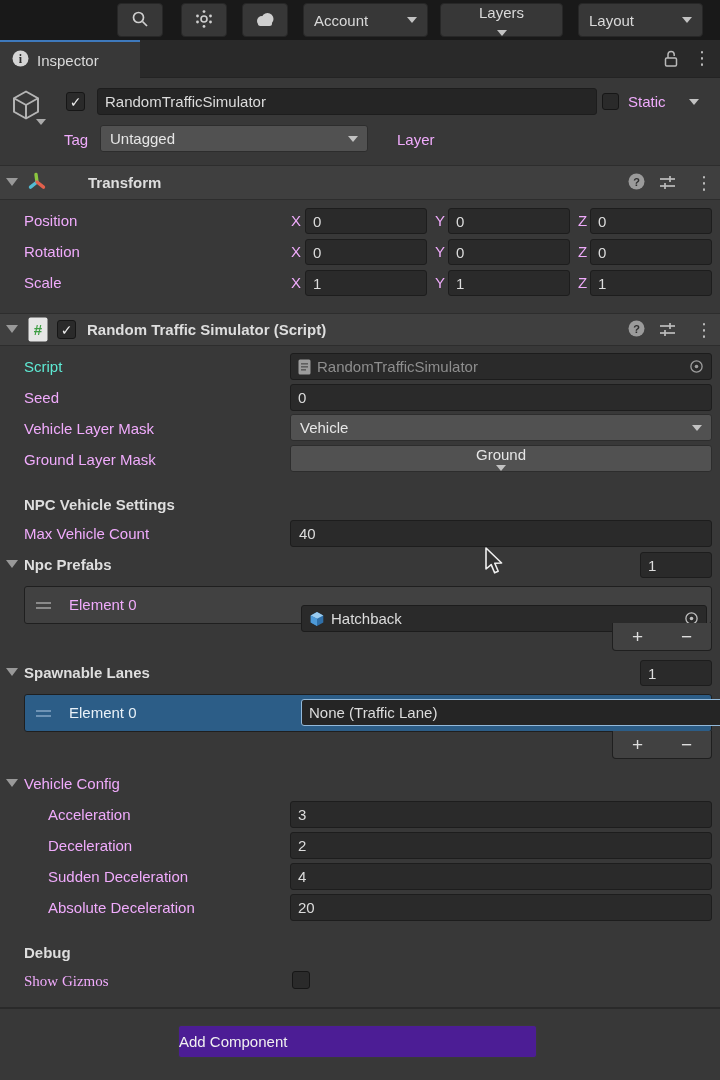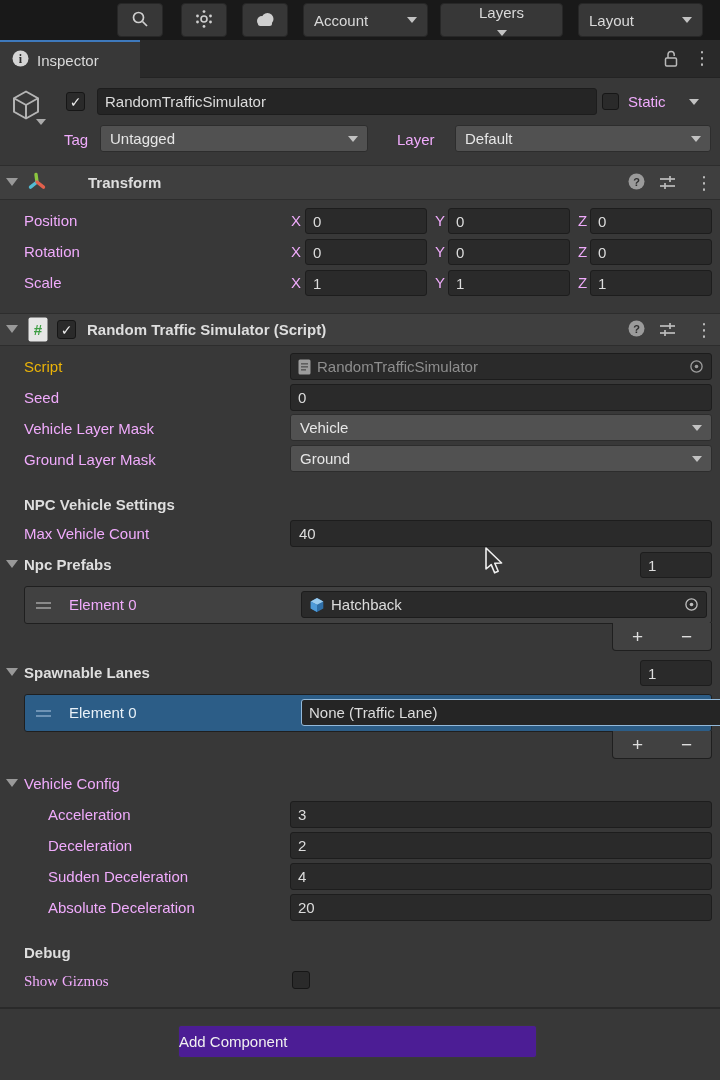--- a/index.html
+++ b/index.html
@@ -11,21 +11,21 @@
   .tbtn{position:absolute;top:3px;height:34px;background:#373737;border:1px solid #272727;
         border-radius:4px;box-sizing:border-box;display:flex;align-items:center;justify-content:center;color:#D9D9D9;}
   .tdrop{justify-content:space-between;padding:0 10px;}
   .tri{width:0;height:0;border-left:5px solid transparent;border-right:5px solid transparent;border-top:6px solid #C2C2C2;}
   
   .tabbar{position:absolute;top:40px;left:0;width:720px;height:38px;background:#292929;border-bottom:1px solid #232323;box-sizing:border-box;}
   .tab{position:absolute;left:0;top:0;width:140px;height:38px;background:#383838;border-top:2px solid #3E79BC;
        box-sizing:border-box;display:flex;align-items:center;gap:8px;padding-left:12px;color:#DADADA;}
   
   .lbl{position:absolute;color:#f0abfc;white-space:nowrap;}
-  .dim{color:#eab308;}
+  .dim{color:#5eead4;}
   .bold{font-weight:bold;color:#DEDEDE;}
   .fld{position:absolute;height:26px;background:#2A2A2A;border:1px solid #1D1D1D;border-radius:3px;
        box-sizing:border-box;display:flex;align-items:center;padding:0 7px;color:#DCDCDC;}
   .dd{position:absolute;height:27px;background:#515151;border:1px solid #2D2D2D;border-radius:3px;
       box-sizing:border-box;display:flex;align-items:center;justify-content:space-between;padding:0 9px;color:#E6E6E6;}
   .checkbox{position:absolute;width:18px;height:18px;background:#2A2A2A;border:1px solid #161616;border-radius:3px;
             box-sizing:border-box;display:flex;align-items:center;justify-content:center;color:#ECECEC;font-size:14px;line-height:1;}
   .fold{position:absolute;width:0;height:0;border-left:6px solid transparent;border-right:6px solid transparent;border-top:8px solid #999;}
   .hdr{position:absolute;left:0;width:720px;background:#3F3F3F;border-top:1px solid #2D2D2D;border-bottom:1px solid #2D2D2D;box-sizing:border-box;}
   .kebab{position:absolute;color:#C2C2C2;font-size:18px;line-height:1;}
@@ -130,24 +130,20 @@
   <div class="checkbox" style="left:602px;top:93px;width:17px;height:17px;"></div>
   <span class="lbl" style="left:628px;top:93px;">Static</span>
   <span class="tri abs" style="left:689px;top:99px;"></span>
 
   <span class="lbl" style="left:64px;top:131px;">Tag</span>
   <div class="dd" style="left:100px;top:125px;width:268px;">
     <span>Untagged</span>
     <span class="tri"></span>
   </div>
   <span class="lbl" style="left:397px;top:131px;">Layer</span>
-  <div class="dd" style="left:455px;top:125px;width:256px;">
-    <span>Default</span>
-    <span class="tri"></span>
-  </div>
 
   <div class="hdr" style="top:165px;height:35px;"></div>
   <span class="fold" style="left:6px;top:178px;"></span>
   <span class="abs" style="left:26px;top:171px;">
     <svg width="22" height="22" viewBox="0 0 22 22" fill="none" stroke-linecap="round" stroke-width="3.4">
         <path d="M11 11 L10 3.5" stroke="#8CC63F"></path>
         <path d="M11 11 L4.5 16.2" stroke="#53BBD3"></path>
         <path d="M11 11 L17.5 16.2" stroke="#E2604C"></path>
       </svg>
   </span>
@@ -262,42 +258,42 @@
       <span>0</span>
     </div>
 
   <span class="lbl" style="left:24px;top:420px;">Vehicle Layer Mask</span>
   <div class="dd" style="left:290px;top:414px;width:422px;">
     <span>Vehicle</span>
     <span class="tri"></span>
   </div>
 
   <span class="lbl" style="left:24px;top:451px;">Ground Layer Mask</span>
-  <div class="dd" style="left:290px;top:445px;width:422px;">
+  <div class="dd" style="left:290px;top:445px;width:422px;flex-direction:column;">
     <span>Ground</span>
     <span class="tri"></span>
   </div>
 
   <span class="lbl bold" style="left:24px;top:496px;">NPC Vehicle Settings</span>
 
   <span class="lbl" style="left:24px;top:525px;">Max Vehicle Count</span>
   <div class="fld" style="left:290px;top:520px;width:422px;height:27px;padding-left:8px;">
       <span>40</span>
     </div>
 
   <span class="fold" style="left:6px;top:560px;"></span>
   <span class="lbl bold" style="left:24px;top:556px;">Npc Prefabs</span>
   <div class="sizefld" style="top:552px;">
       <span>1</span>
     </div>
 
   <div class="arrbox" style="top:586px;">
     <span class="handle"></span>
     <span class="lbl" style="left:44px;top:9px;">Element 0</span>
-    <div class="objfld" style="left:276px;top:4px;width:406px;text-align:right;">
+    <div class="objfld" style="left:276px;top:18px;width:406px;text-align:right;">
       <span style="display:flex;">
         <svg width="16" height="16" viewBox="0 0 16 16">
             <path d="M8 1 L14.3 4.4 V11.6 L8 15 L1.7 11.6 V4.4 Z" fill="#2F6FA8"></path>
             <path d="M8 1 L14.3 4.4 L8 7.8 L1.7 4.4 Z" fill="#9ACBEF"></path>
             <path d="M1.7 4.4 L8 7.8 V15 L1.7 11.6 Z" fill="#4E9AD8"></path>
           </svg>
       </span>
       <span>Hatchback</span>
       <span class="picker">
         <svg width="15" height="15" viewBox="0 0 15 15">

